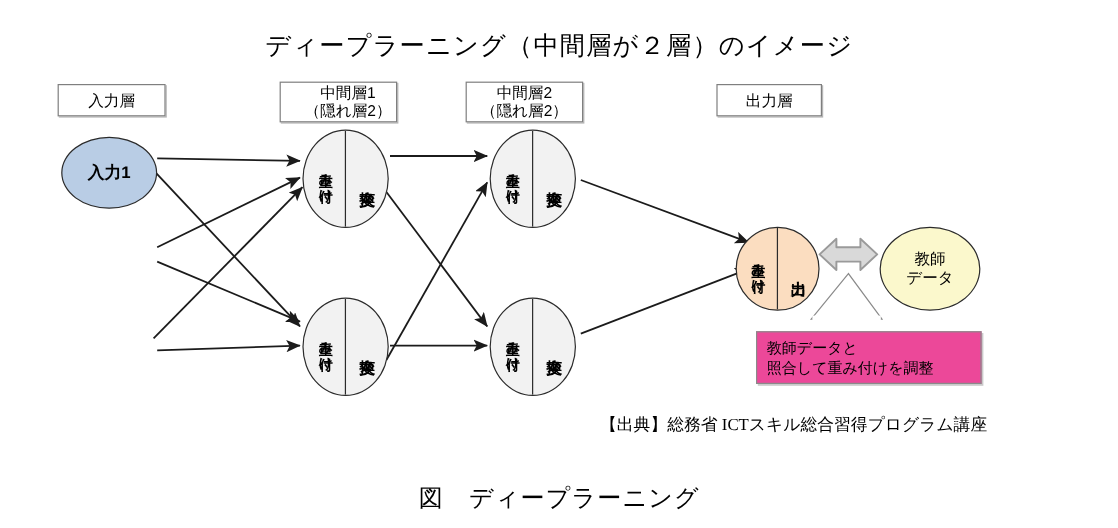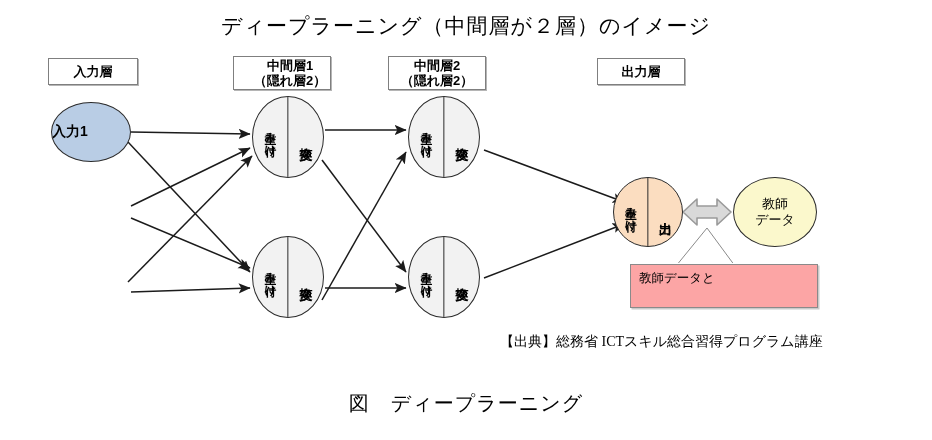--- a/index.html
+++ b/index.html
@@ -13,21 +13,21 @@
     overflow: hidden;
     font-family: "Liberation Sans", "DejaVu Sans", sans-serif;
     color: #000000;
     position: relative;
   }
   #stage {
     position: relative;
     width: 932px;
     height: 440px;
   }
-  .abs { position: absolute; }
+  .abs { position: absolute; margin-top: 12px; }
 
   
   #title {
     left: 0; top: 12px; width: 932px;
     text-align: center;
     font-family: "Liberation Serif", "DejaVu Serif", serif;
     font-size: 21px;
     letter-spacing: 1px;
     white-space: nowrap;
   }
@@ -48,37 +48,36 @@
     background: #ffffff;
     box-sizing: border-box;
     display: flex;
     flex-direction: column;
     align-items: center;
     justify-content: center;
     font-size: 13px;
     line-height: 15px;
     text-align: left;
     box-shadow: 1px 1px 0 rgba(120,120,120,0.55);
-    font-weight: bold;
   }
   .layer-box .ln { display: block; white-space: nowrap; }
 
   
   .node {
     border-radius: 50%;
     border: 1.3px solid #2b2b2b;
     box-sizing: border-box;
     position: absolute;
     overflow: hidden;
   }
   .node.input {
     background: #b9cde5;
     display: flex;
     align-items: center;
-    justify-content: flex-start;
+    justify-content: center;
     font-size: 14px;
     font-weight: bold;
   }
   .node.split {
     background: #f2f2f2;
   }
   .node.split.output { background: #fbddc0; }
   .node .divider {
     position: absolute;
     left: 50%;
@@ -117,21 +116,21 @@
     text-align: center;
     font-size: 13px;
     font-weight: normal;
     line-height: 16px;
     border: 1.3px solid #2b2b2b;
   }
 
   
   #callout {
     border: 1px solid #8a8a8a;
-    background: #fca5a5;
+    background: #ec4899;
     box-sizing: border-box;
     padding: 5px 24px 4px 8px;
     font-size: 12.5px;
     line-height: 17px;
     box-shadow: 1.5px 1.5px 0 rgba(150,150,150,0.5);
     white-space: nowrap;
   }
 
   
   #source {
@@ -262,19 +261,20 @@
 
   <div class="node teacher abs" style="left:733px; top:177px; width:84px; height:70px;">
     <div>
       <div>教師</div>
       <div>データ</div>
     </div>
   </div>
 
   <div class="abs" id="callout" style="left:630px; top:264px; width:188px; height:44px;">
     <div>教師データと</div>
+    <div>照合して重み付けを調整</div>
   </div>
 
   <div class="abs" id="source" style="left:500px; top:333px;">【出典】総務省 ICTスキル総合習得プログラム講座</div>
 
   <div class="abs" id="caption">図　ディープラーニング</div>
 
 </div>
 
 </body></html>

